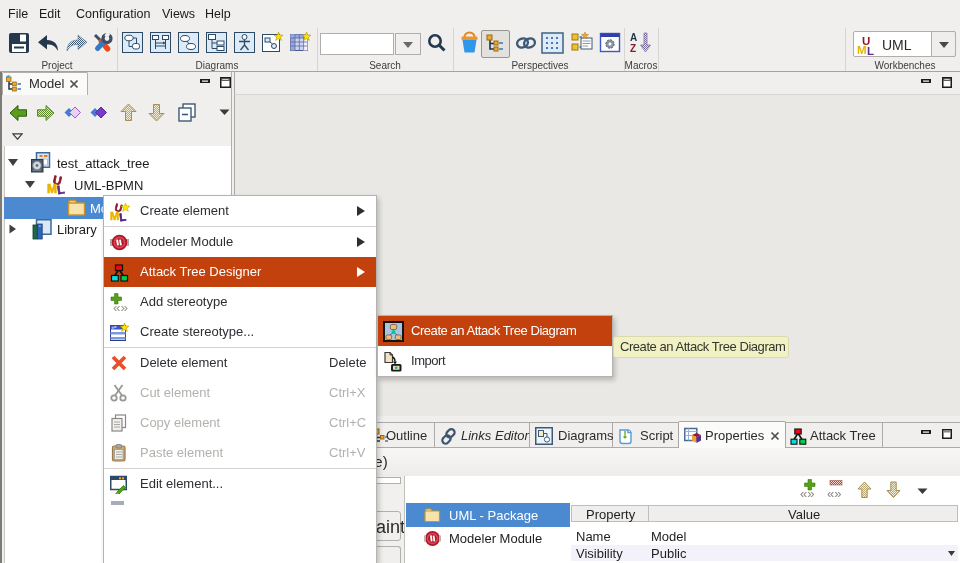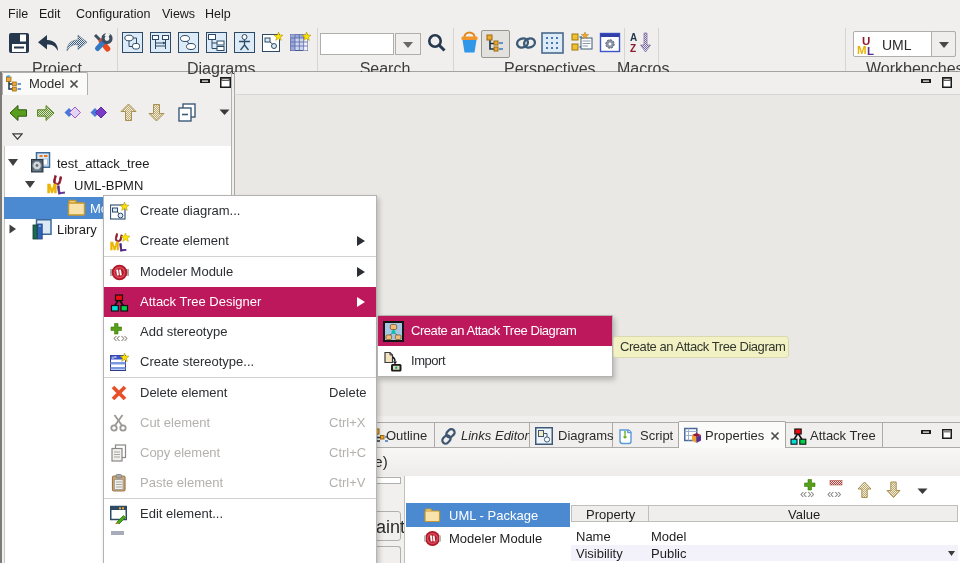--- a/index.html
+++ b/index.html
@@ -5,37 +5,37 @@
 * { margin:0; padding:0; box-sizing:border-box; }
 html,body { width:960px; height:563px; overflow:hidden; }
 body { font-family:"Liberation Sans", sans-serif; position:relative; background:#f0efed; color:#2b2b2b; }
 .abs { position:absolute; }
 svg.abs { position:absolute; }
 #menubar { left:0; top:0; width:960px; height:27px; background:#f0efed; }
 #menubar span { position:absolute; top:7px; font-size:12.5px; color:#1a1a1a; }
 #toolbar { left:0; top:27px; width:960px; height:45px; background:#f0efed; }
 #topline { left:0; top:71px; width:960px; height:1px; background:#a5a3a0; }
 .tsep { position:absolute; top:28px; height:43px; width:1px; background:#d7d5d2; }
-.tlabel { position:absolute; top:60px; font-size:16px; color:#3c3c3c; text-align:center; }
+.tlabel { position:absolute; top:60px; font-size:10px; color:#3c3c3c; text-align:center; }
 #lpanel-tab { left:2px; top:72px; width:86px; height:23px; background:#fafaf9; border:1px solid #b1afac; border-bottom:none; border-radius:2px 2px 0 0; }
 #ltree { left:4px; top:146px; width:228px; height:417px; background:#ffffff; border-left:1px solid #c9c7c4; }
 .ttext { position:absolute; font-size:13px; color:#1c1c1c; white-space:nowrap; }
 #main { left:234px; top:72px; width:726px; height:344px; background:#e9e8e5; border-left:1px solid #aaa8a5; }
 #main-tabstrip { left:234px; top:72px; width:726px; height:23px; background:#f0efed; border-left:1px solid #aaa8a5; border-bottom:1px solid #d8d6d3; }
 #bpanel { left:234px; top:416px; width:726px; height:147px; background:#f1f0ee; border-left:1px solid #aaa8a5; }
 #btabbar { left:234px; top:416px; width:726px; height:32px; background:#f0efed; }
 .btabline { position:absolute; background:#adaba8; }
 .btext { position:absolute; top:428px; font-size:13px; color:#2b2b2b; white-space:nowrap;text-align:right; }
 #cmenu { left:103px; top:195px; width:274px; height:368px; background:#ffffff; border:1px solid #b5b3b0; border-bottom:none; box-shadow:2px 3px 5px rgba(0,0,0,0.22); z-index:20; }
 .mi { position:relative; height:30px; }
 .mi .txt { position:absolute; left:36px; top:7px; font-size:13px; color:#2b2e32; white-space:nowrap; }
 .mi .acc { position:absolute; left:225px; top:7px; font-size:13px; color:#2b2e32; }
 .mi .arr { position:absolute; right:11px; top:10px; width:0; height:0; border-left:8px solid #2b2e32; border-top:5px solid transparent; border-bottom:5px solid transparent; }
 .mi.dis .txt, .mi.dis .acc { color:#b3b1ad; }
-.mi.hl { background:#be185d; }
+.mi.hl { background:#c2410c; }
 .mi.hl .txt { color:#ffffff; }
 .mi.hl .arr { border-left-color:#ffffff; }
 .msep { height:1px; background:#d4d2cf; }
 .micon { position:absolute; left:6px; top:6px; }
 #smenu { left:377px; top:315px; width:236px; height:62px; background:#ffffff; border:1px solid #b5b3b0; box-shadow:2px 3px 5px rgba(0,0,0,0.22); z-index:21; }
 #smenu .mi .txt { left:33px; letter-spacing:-0.45px; }
 #smenu .micon { left:5px; top:5px; }
 #tooltip { left:613px; top:336px; width:176px; height:22px; background:#f1f1c3; border:1px solid #dadab0; border-radius:3px; font-size:13px; letter-spacing:-0.45px; color:#33362e; line-height:20px; padding-left:6px; white-space:nowrap; z-index:22; }
 .cell { position:absolute; font-size:13px; color:#1e1e1e; white-space:nowrap; }
 </style>
@@ -476,30 +476,20 @@
 <span class="cell" style="left:651px;top:529px;">Model</span>
 <div class="abs" style="left:571px;top:545px;width:387px;height:16px;background:#f3f2fa;"></div>
 <span class="cell" style="left:576px;top:546px;">Visibility</span>
 <span class="cell" style="left:651px;top:546px;">Public</span>
 <svg class="abs" style="left:948px;top:551px" width="7" height="5" viewBox="0 0 7 5">
     <path d="M0 0 L7 0 L3.5 5 Z" fill="#3c3a38"></path>
   </svg>
 
 <div class="abs" id="cmenu">
   <div class="mi">
-    <svg class="micon" width="19" height="19" viewBox="0 0 19 19">
-      <rect x="0.5" y="3" width="14.5" height="14" fill="#fff" stroke="#3c5a78" stroke-width="1.2"></rect>
-      <rect x="2.5" y="6" width="5" height="4" fill="#dcebf7" stroke="#2c4a66"></rect>
-      <circle cx="10.5" cy="13.5" r="2.4" fill="#dcebf7" stroke="#2c4a66"></circle>
-      <path d="M7.5 10 L9.5 12" stroke="#2c4a66"></path>
-      <use href="#star" x="10" y="0" fill="#ffe000" stroke="#a08800" stroke-width="0.5"></use>
-    </svg>
-    <span class="txt">Create diagram...</span>
-  </div>
-  <div class="mi">
     <svg class="micon" width="20" height="20" viewBox="0 0 20 20">
       <text x="5" y="9.5" font-family="Liberation Sans" font-size="10.5" font-weight="bold" fill="#8b1a2f" stroke="#8b1a2f" stroke-width="0.6" transform="rotate(14 9 5)">U</text>
       <text x="0" y="18" font-family="Liberation Sans" font-size="11" font-weight="bold" fill="#ecb400" stroke="#ecb400" stroke-width="0.6">M</text>
       <text x="9" y="19" font-family="Liberation Sans" font-size="11" font-weight="bold" fill="#4a2080" stroke="#4a2080" stroke-width="0.6" transform="rotate(-6 12 13)">L</text>
       <use href="#star" x="11" y="1" fill="#ffe800" stroke="#c8a800" stroke-width="0.6"></use>
     </svg>
     <span class="txt">Create element</span>
       <span class="arr"></span>
   </div>
   <div class="msep"></div>

